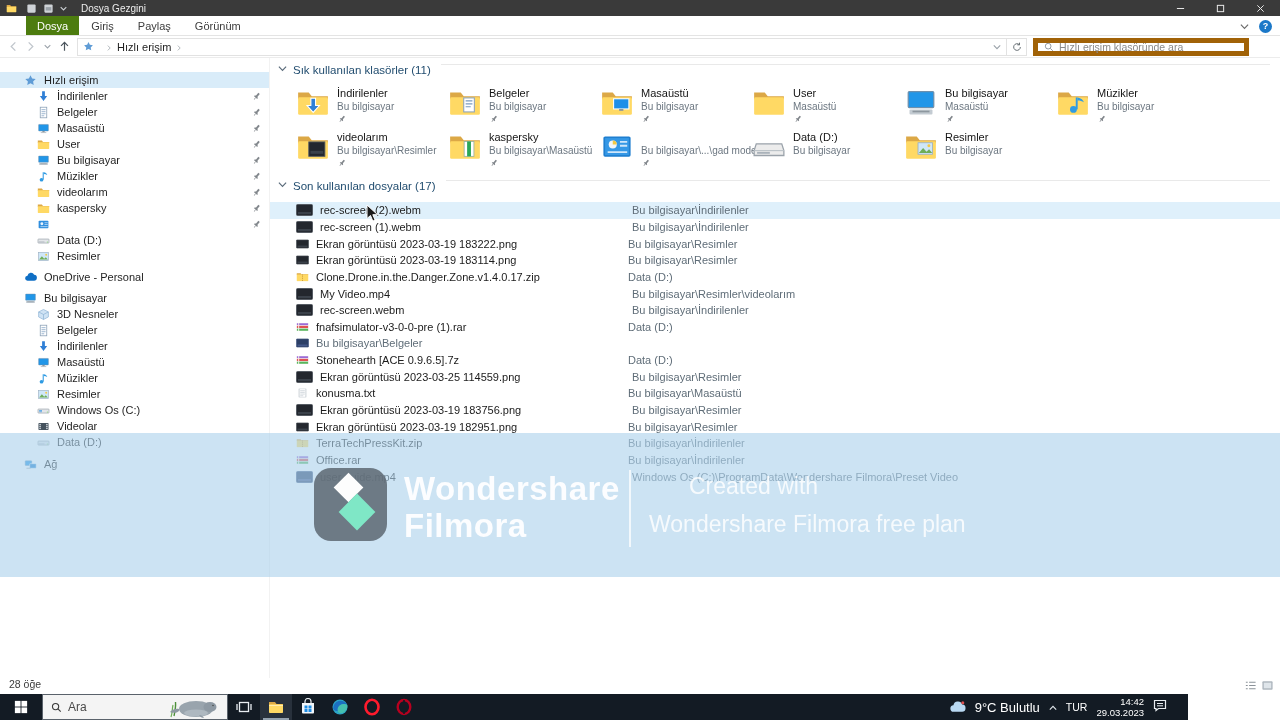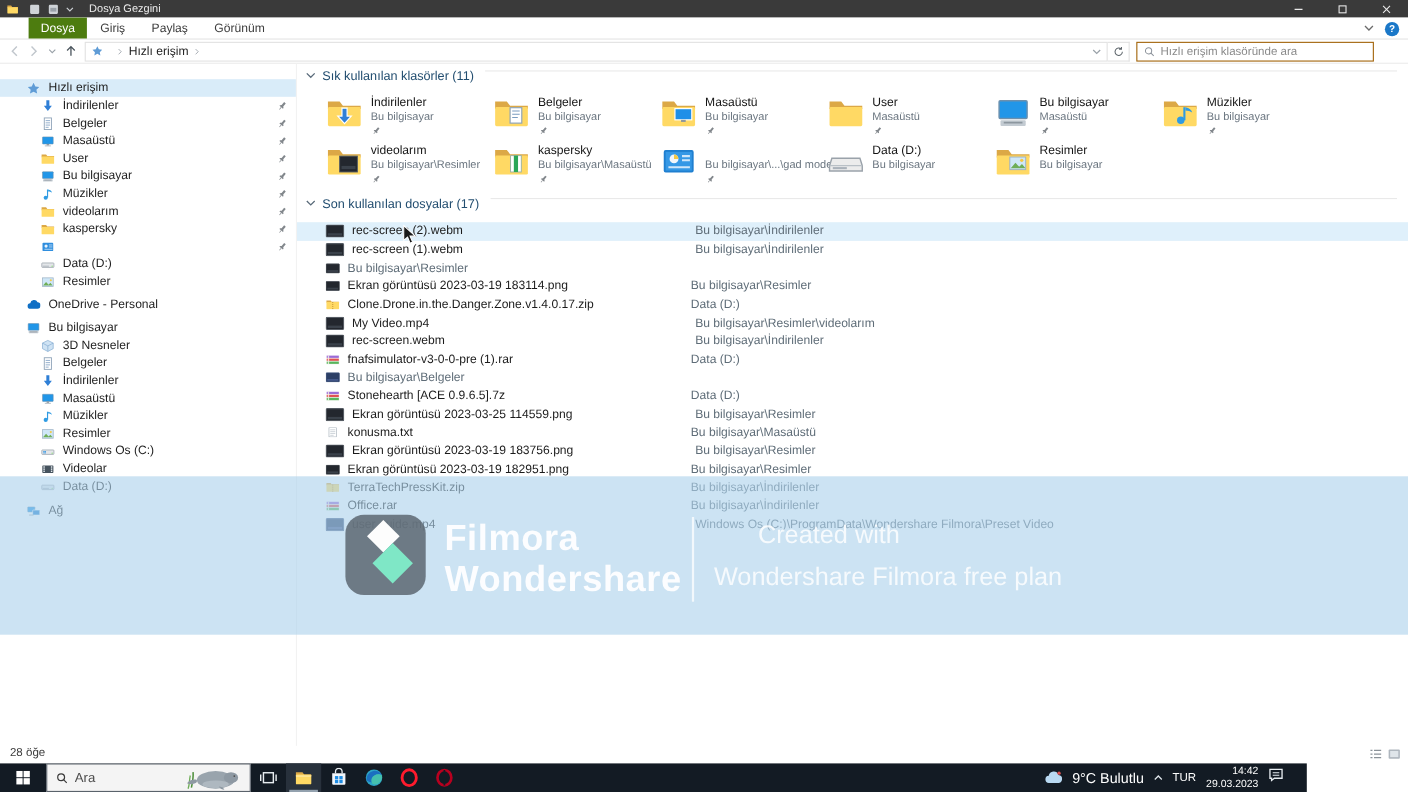--- a/index.html
+++ b/index.html
@@ -29,21 +29,21 @@
   .addr { height:22px; background:#fff; border-bottom:1px solid #ececec; display:flex; align-items:center; padding:0 5px; }
   .navbtn { width:17px; height:18px; display:flex; align-items:center; justify-content:center; }
   .navbtn svg { width:11px; height:11px; }
   .navbtn.small svg { width:7px; height:7px; }
   .crumbbox { width:930px; height:18px; border:1px solid #e2e2e2; display:flex; align-items:center; padding:0 5px; gap:5px; margin-left:4px; font-size:11px; color:#1f1f1f; }
   .crumbbox .sic { width:11px; height:11px; }
   .crumb-chev svg { width:6px; height:6px; }
   .crumb-space { flex:1; }
   .refreshbtn { width:20px; height:18px; display:flex; align-items:center; justify-content:center; border:1px solid #e2e2e2; border-left:none; }
   .refreshbtn svg { width:10px; height:10px; }
-  .searchbox { width:216px; height:18px; border:1px solid #a16207; margin-left:6px; display:flex; align-items:center; padding:0 6px; gap:5px; }
+  .searchbox { width:216px; height:18px; border:5px solid #a16207; margin-left:6px; display:flex; align-items:center; padding:0 6px; gap:5px; }
   .searchbox svg { width:10px; height:10px; flex:none; }
   .searchbox input { border:none; outline:none; background:transparent; font-size:10.5px; color:#333; width:100%; font-family:inherit; }
   .searchbox input::placeholder { color:#8a8a8a; }
 
   
   .main { display:flex; height:620px; }
   .sidebar { width:270px; padding-top:14px; position:relative; border-right:1px solid #f2f2f2; flex:none; }
   .srow { height:16px; display:flex; align-items:center; padding-left:24px; position:relative; font-size:11px; color:#1f1f1f; white-space:nowrap; }
   .srow.child { padding-left:37px; }
   .srow.sel { background:#d9ecf9; }
@@ -701,20 +701,21 @@
             <svg class="fic" viewBox="0 0 17 12">
               <use href="#fi-vid"></use>
             </svg>
             <span class="fname">rec-screen (1).webm</span>
             <span class="fpath">Bu bilgisayar\İndirilenler</span>
           </div>
         <div class="frow">
             <svg class="fic small-doc" viewBox="0 0 17 12">
               <use href="#fi-vid"></use>
             </svg>
+            <span class="fname">Ekran görüntüsü 2023-03-19 183222.png</span>
             <span class="fpath">Bu bilgisayar\Resimler</span>
           </div>
         <div class="frow">
             <svg class="fic small-doc" viewBox="0 0 17 12">
               <use href="#fi-vid"></use>
             </svg>
             <span class="fname">Ekran görüntüsü 2023-03-19 183114.png</span>
             <span class="fpath">Bu bilgisayar\Resimler</span>
           </div>
         <div class="frow">
@@ -823,22 +824,22 @@
         </svg>
     </div>
   </div>
 
   <div class="overlay">
     <div class="fm-logo">
       <div class="fm-d1"></div>
       <div class="fm-d2"></div>
     </div>
     <div class="fm-brand">
+      <div>Wondershare</div>
       <div>Filmora</div>
-      <div>Wondershare</div>
     </div>
     <div class="fm-div"></div>
     <div class="fm-created">Created with</div>
     <div class="fm-plan">Wondershare Filmora free plan</div>
   </div>
 
   <svg class="cursor" viewBox="0 0 13 19">
     <path d="M1 1v13.5l3.5-3 2.3 5.6 2.3-1-2.3-5.4h4.8z" fill="#1a1a1a" stroke="#fff" stroke-width="1"></path>
   </svg>
 

